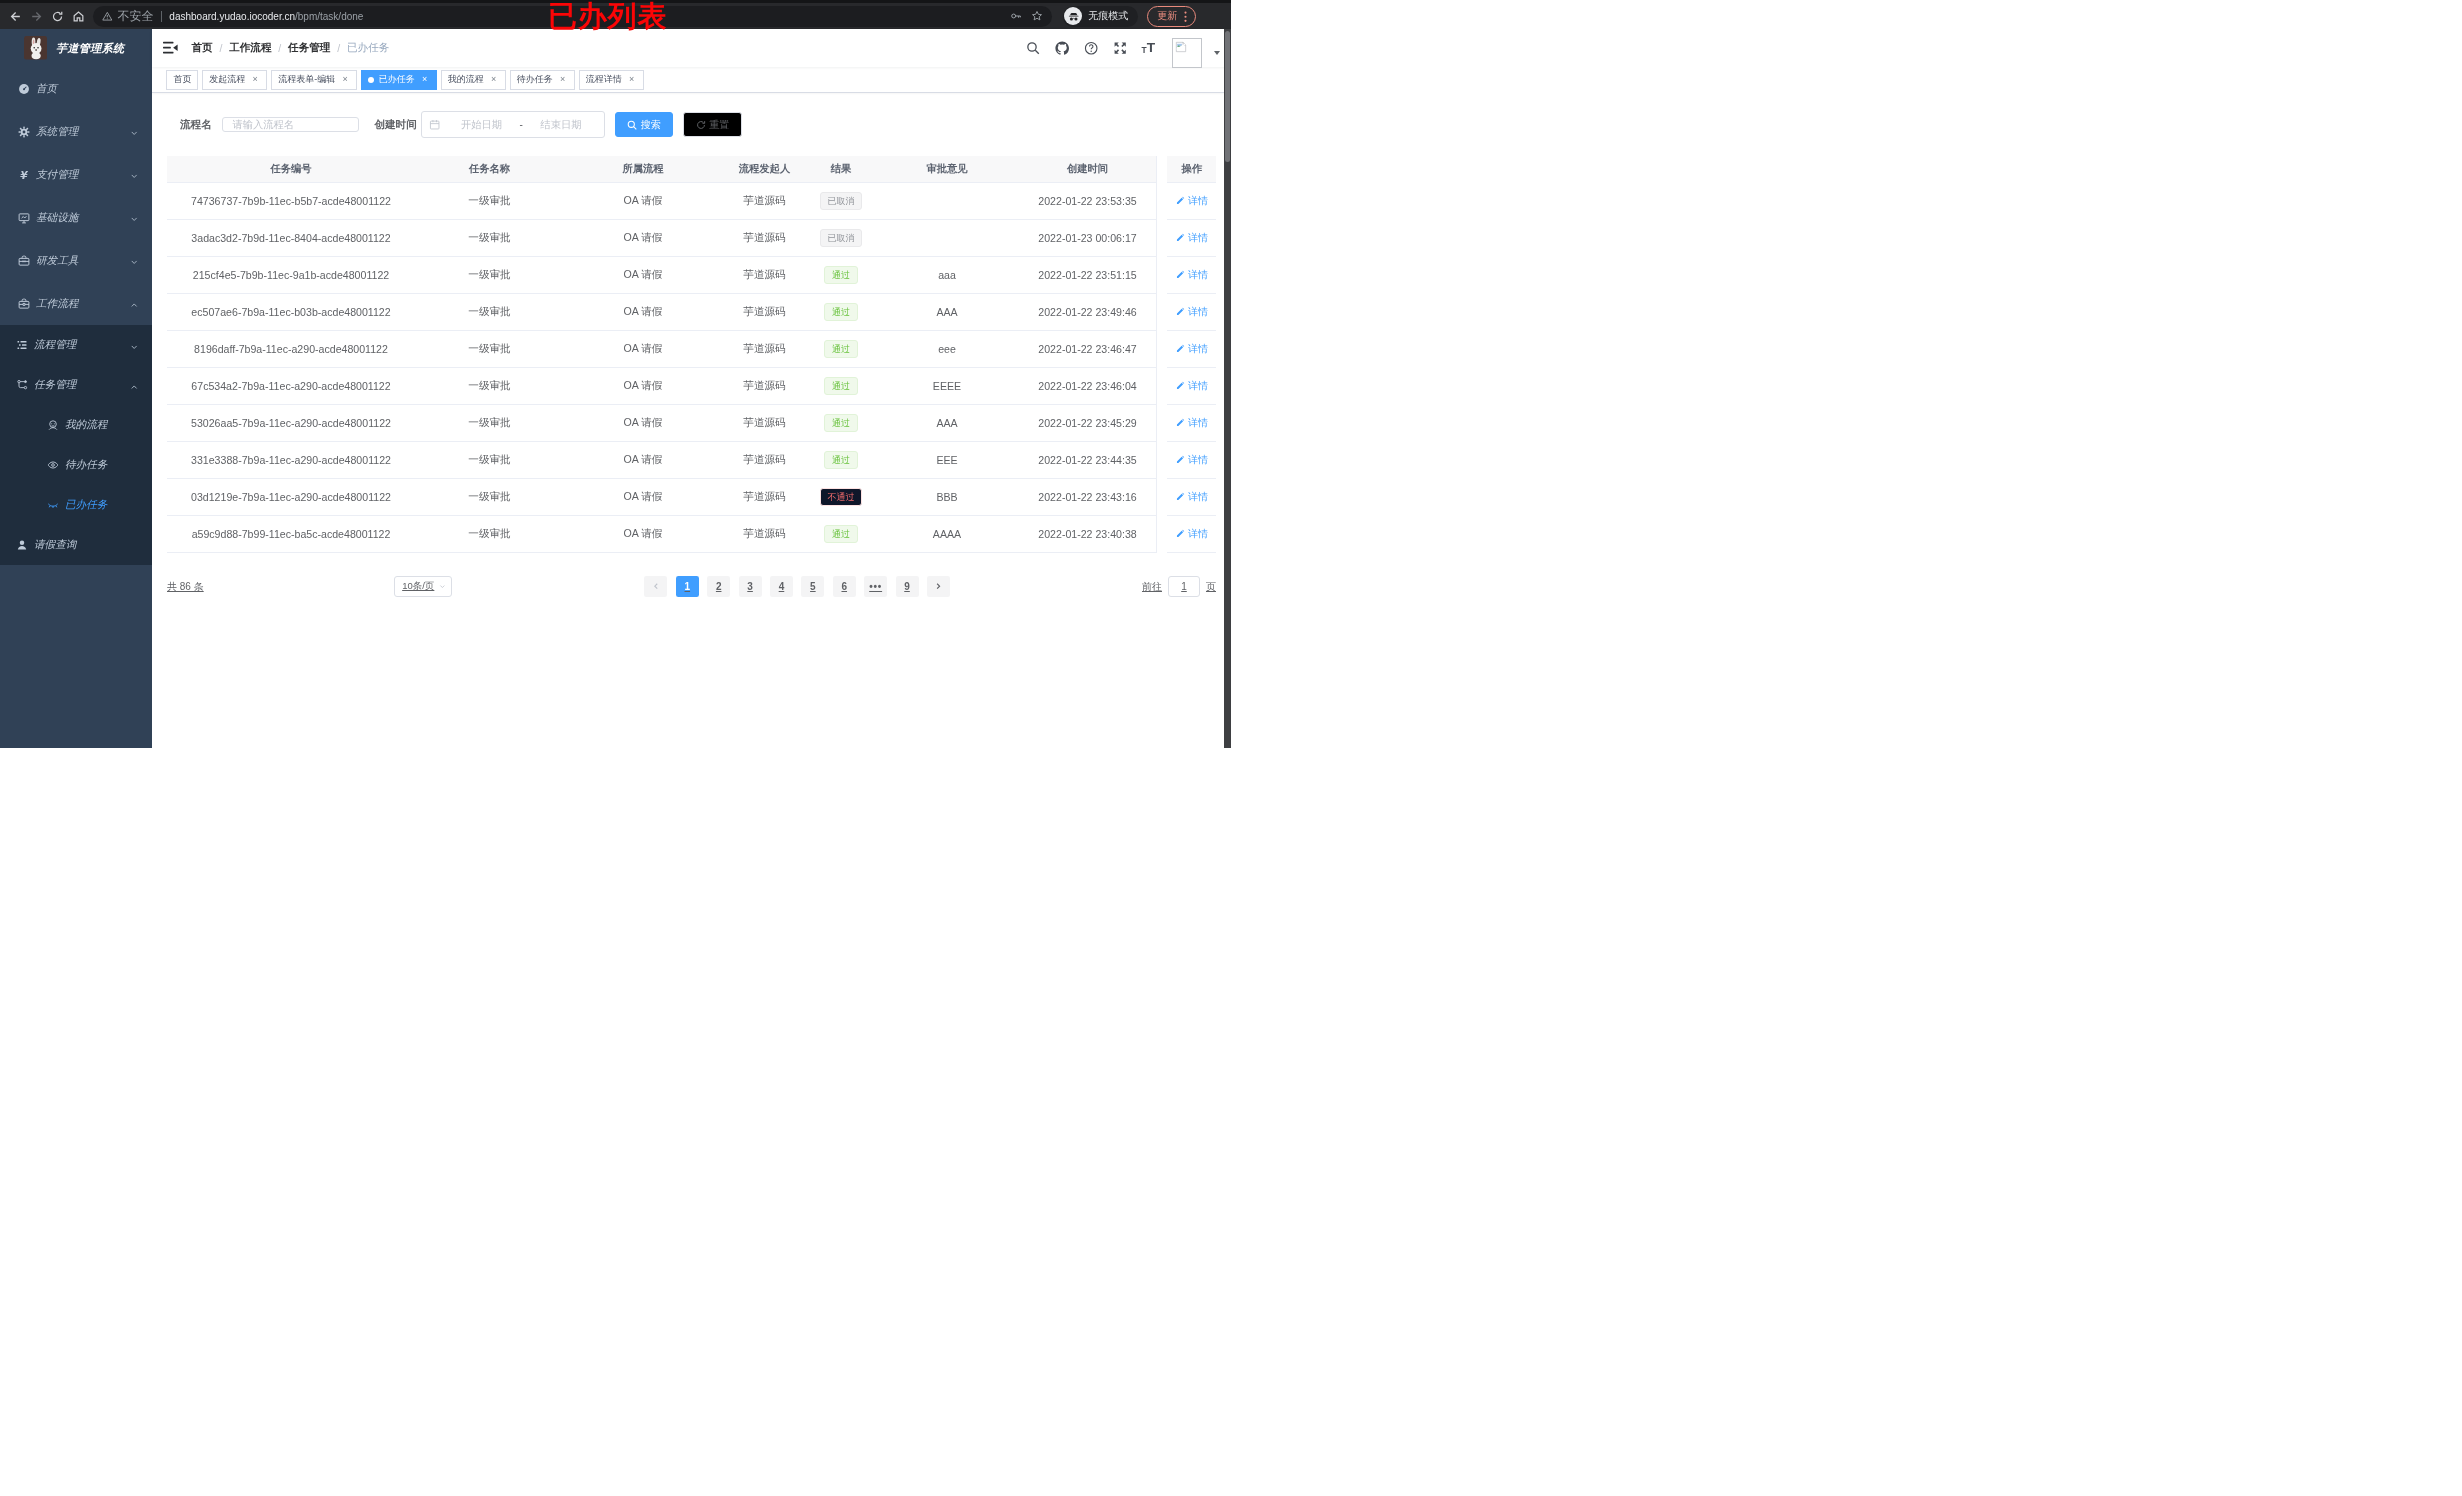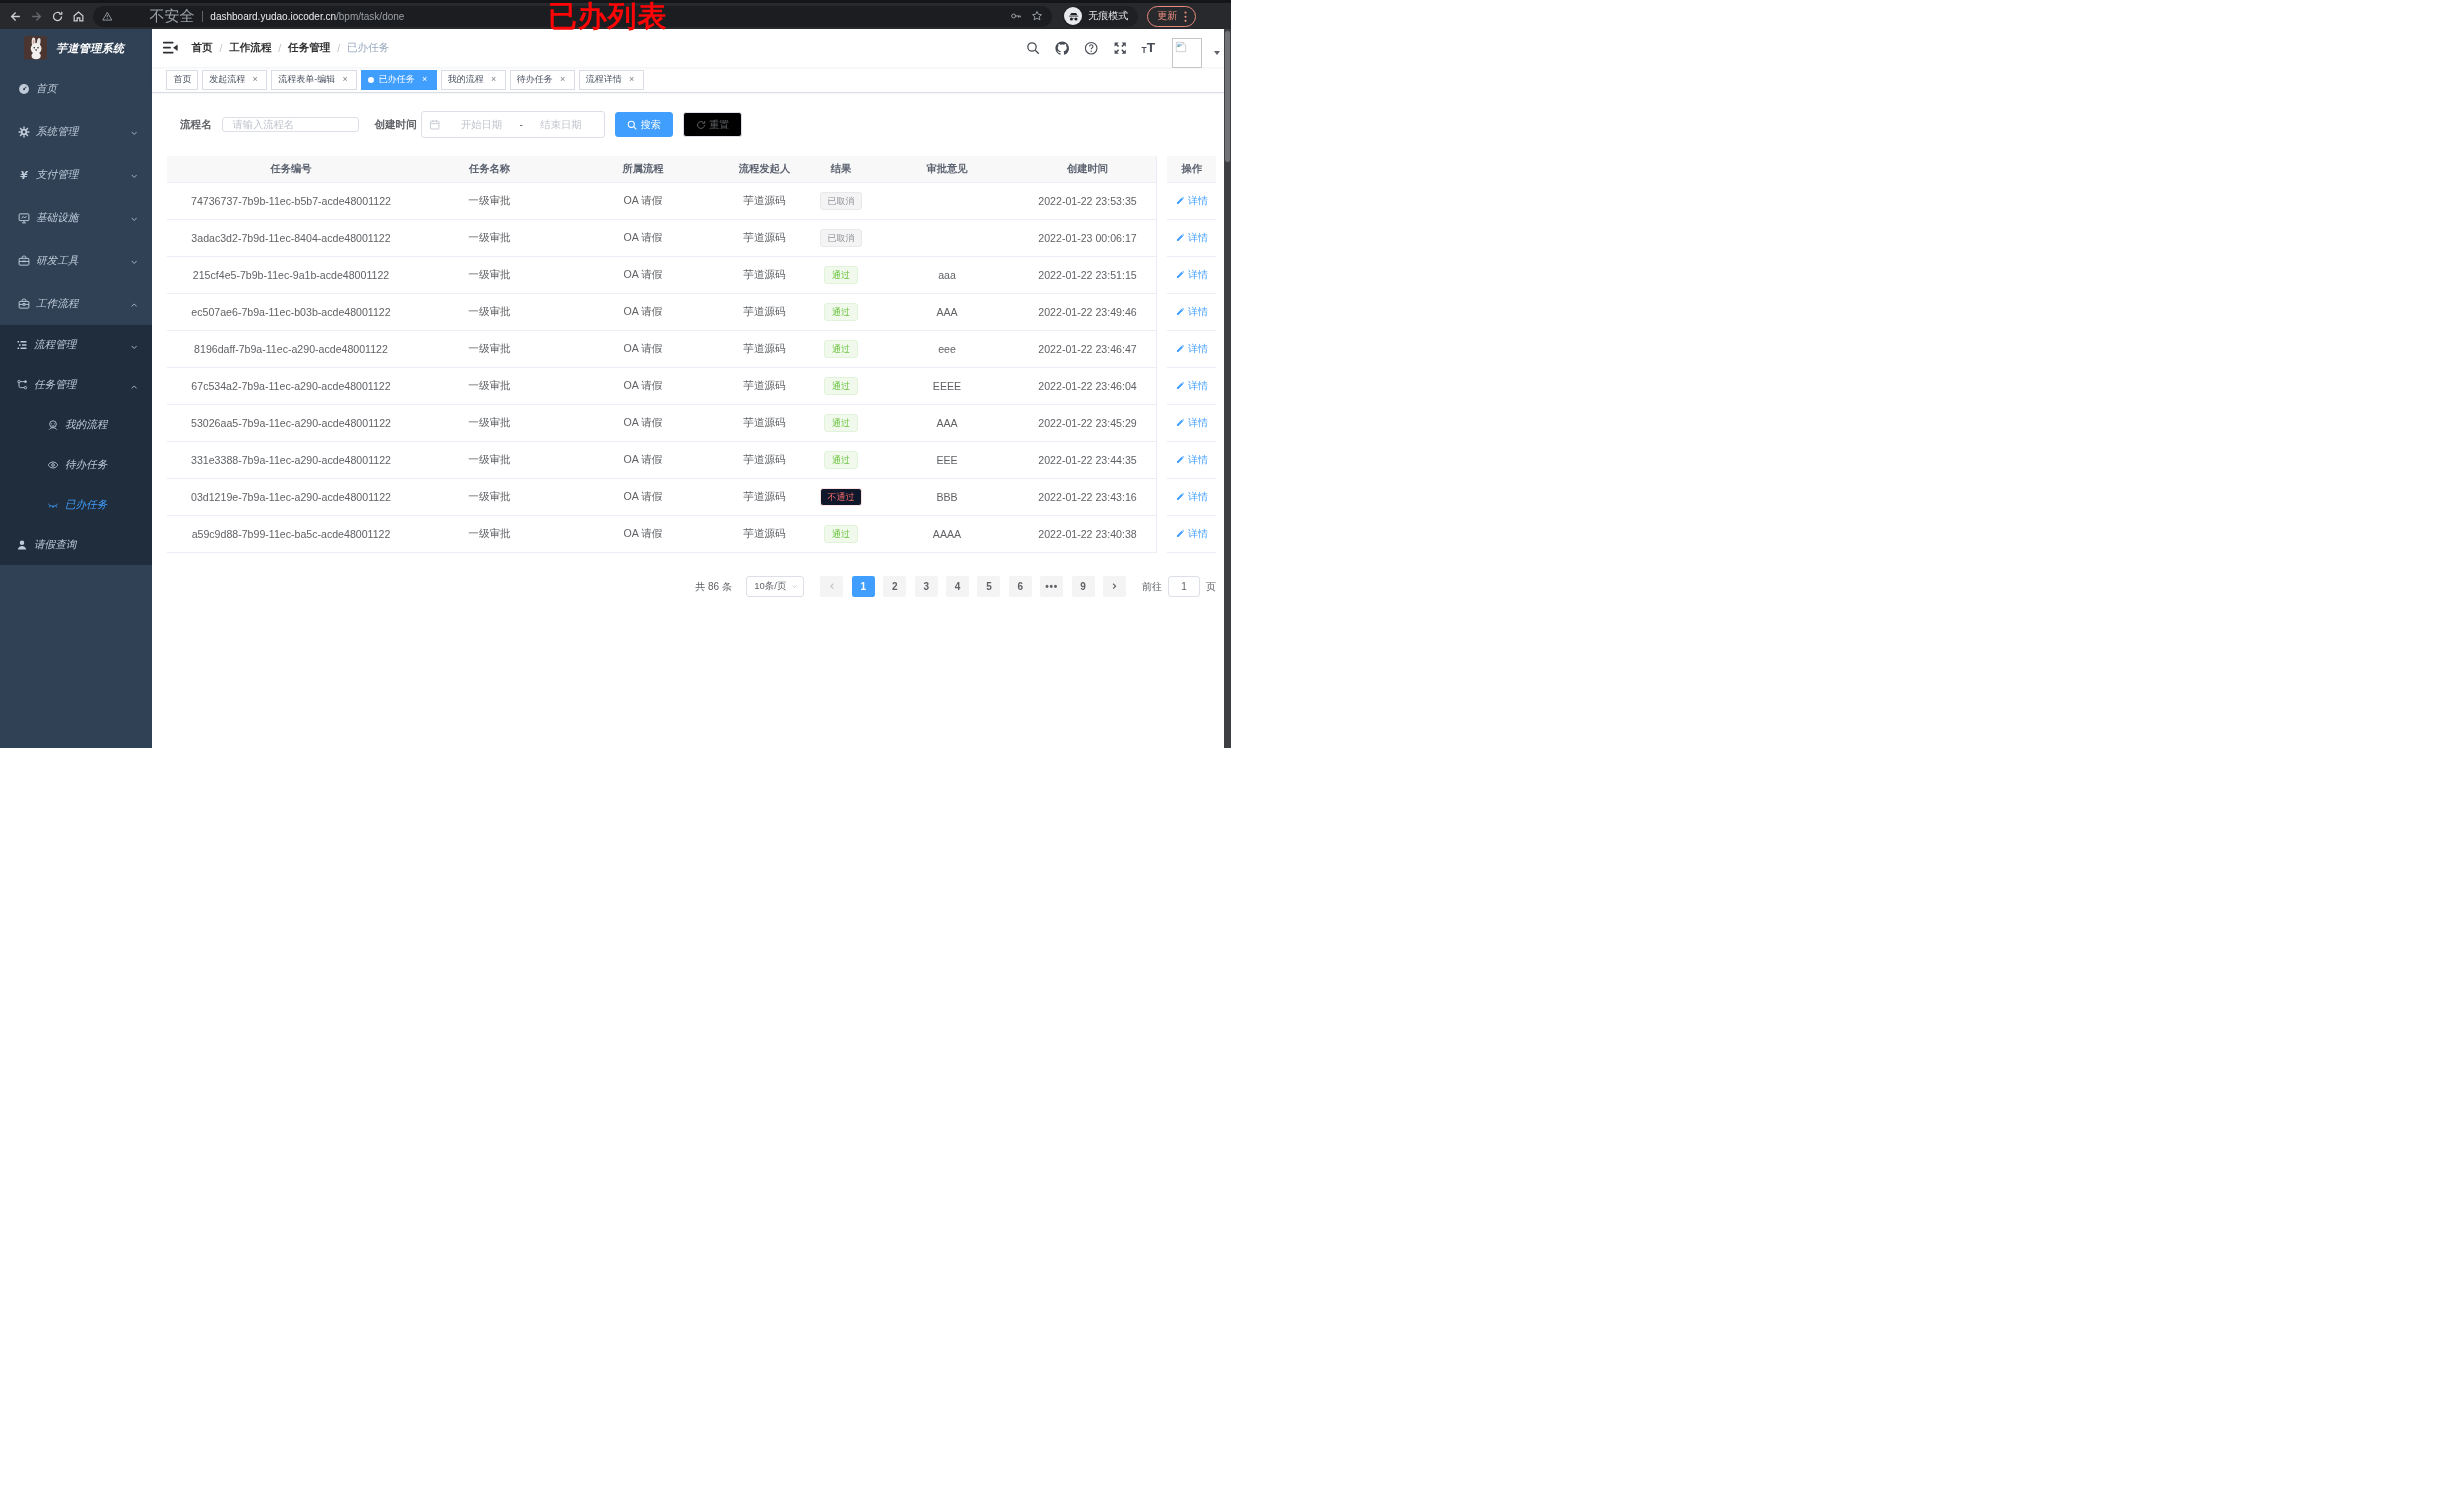--- a/index.html
+++ b/index.html
@@ -8,21 +8,21 @@
 
   
   .browser { position:relative; height:29px; background:#28292c; display:flex; align-items:center; padding:3.8px 7.6px 0 4.6px; }
   .browser::before { content:""; position:absolute; top:0; left:0; right:0; height:3px; background:#141517; }
   .nav-btn { width:21px; height:21px; display:flex; align-items:center; justify-content:center; border-radius:50%; flex:0 0 auto; }
   .nav-btn svg { width:13px; height:13px; }
   .c-back,.c-reload,.c-home { color:#ced0d4; }
   .c-fwd { color:#67696e; }
   .omnibox { width:959px; height:20.5px; margin-left:4.6px; background:#1c1d20; border-radius:10.6px; display:flex; align-items:center; padding:0 9px; color:#9aa0a6; flex:0 0 auto; }
   .omnibox .warn { width:10.6px; height:10.6px; color:#9aa0a6; margin-right:4.6px; }
-  .omni-label { font-size:15px; color:#9aa0a6;margin-left:32px; }
+  .omni-label { font-size:12px; color:#9aa0a6; }
   .omni-div { width:0.8px; height:10.6px; background:#5f6368; margin:0 7.6px; }
   .omni-url { font-size:10px; }
   .omni-host { color:#e8eaed; }
   .omni-path { color:#9aa0a6;text-align:right; }
   .omni-spacer { flex:1; }
   .omni-ic { width:12px; height:12px; color:#9aa0a6; margin-left:9px; }
   .annotation { position:absolute; left:548px; top:0px; font-size:29px; line-height:32px; font-weight:700; color:#fb0506; z-index:60; letter-spacing:0.8px; white-space:nowrap; }
   .incog-chip { margin-left:10.6px; height:21px; border-radius:10.6px; background:#1f2023; display:flex; align-items:center; gap:6px; padding:0 10px 0 1.5px; color:#e8eaed; font-size:10px; flex:0 0 auto; }
   .incog-ball { width:18px; height:18px; border-radius:50%; background:#e8eaed; display:flex; align-items:center; justify-content:center; }
   .incog-ball svg { width:11.4px; height:11.4px; }
@@ -98,21 +98,21 @@
   .cell.gutter { background:#fff; border-bottom:none; border-left:0.8px solid #ebeef5; }
   .thead .cell.gutter { background:#fff; }
   .badge { display:inline-block; height:18px; line-height:16.7px; padding:0 6.8px; border-radius:3px; font-size:9px; border:0.8px solid transparent; }
   .badge.info { color:#909399; background:#f4f4f5; border-color:#e9e9eb; }
   .badge.success { color:#67c23a; background:#f0f9eb; border-color:#e1f3d8; }
   .badge.danger { color:#f56c6c; background:#0f172a; border-color:#fde2e2; }
   .action-link { color:#409eff; font-size:10px; display:inline-flex; align-items:center; gap:3px; cursor:pointer; }
   .action-link svg { width:9px; height:9px; }
 
   
-  .pagination { margin-top:23.5px; display:flex; justify-content:flex-end; align-items:center; font-size:10px; color:#606266; gap:4px; }
+  .pagination { margin-top:23.5px; display:flex; justify-content:space-between; align-items:center; font-size:10px; color:#606266; gap:4px;text-decoration:underline; }
   .pg-total { margin-right:10.6px; font-weight:400; }
   .size-select { width:58px; height:21px; border:0.8px solid #dcdfe6; border-radius:3px; display:flex; align-items:center; justify-content:space-between; padding:0 5.3px 0 6.8px; color:#606266; font-size:9.5px; cursor:pointer; background:#fff; margin-right:12px; }
   .sel-caret { width:6.8px; height:6.8px; color:#c0c4cc; }
   .pager { display:flex; align-items:center; gap:8.4px; }
   .pg { min-width:23px; height:21px; border:none; border-radius:2.3px; background:#f4f4f5; color:#606266; font-size:10px; font-weight:600; display:inline-flex; align-items:center; justify-content:center; cursor:pointer; font-family:inherit; }
   .pg.active { background:#409eff; color:#fff; }
   .pg.prev { color:#c0c4cc; }
   .pg.more { letter-spacing:0.8px; font-weight:700; }
   .pg svg { width:8.4px; height:8.4px; }
   .goto { margin-left:12px; display:flex; align-items:center; gap:6px; }

